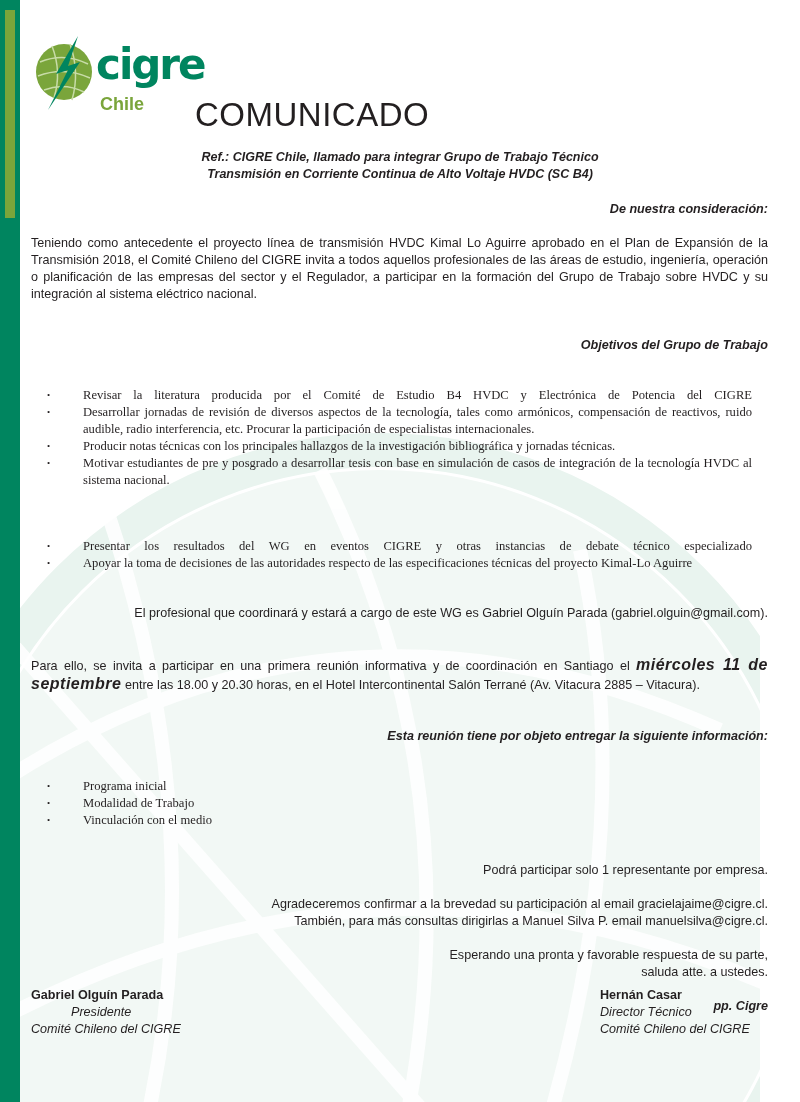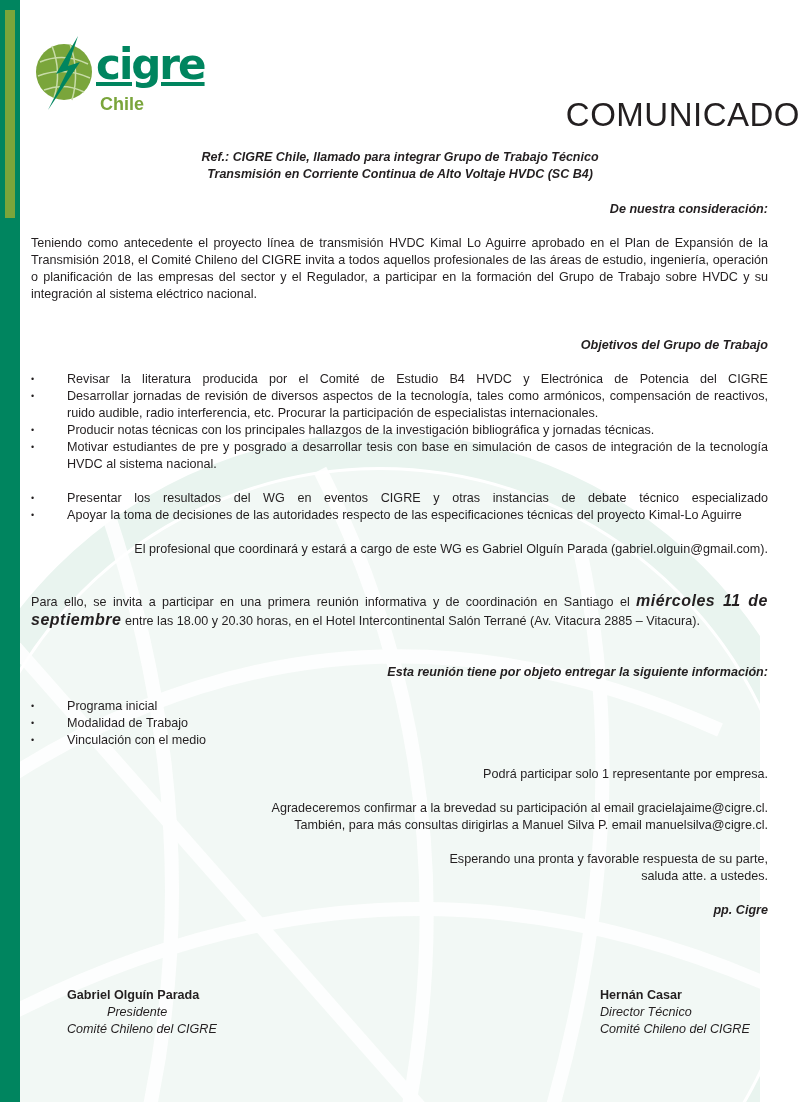--- a/index.html
+++ b/index.html
@@ -5,34 +5,34 @@
   html, body { margin: 0; padding: 0; }
   body {
     width: 800px; height: 1102px; position: relative; overflow: hidden;
     background: #ffffff; color: #231f20;
     font-family: "Liberation Sans", "DejaVu Sans", sans-serif;
   }
   .side-bar { position: absolute; left: 0; top: 0; width: 20px; height: 1102px; background: #00855f; }
   .side-accent { position: absolute; left: 5px; top: 10px; width: 10px; height: 208px; background: #7aa53b; }
   .watermark { position: absolute; left: 20px; top: 430px; width: 740px; height: 672px; pointer-events: none; }
   .logo { position: absolute; left: 34px; top: 34px; width: 170px; height: 80px; }
-  .logo-text { position: absolute; left: 96px; top: 44px; font-family: "DejaVu Sans", sans-serif; font-weight: bold; font-size: 42px; color: #00855f; letter-spacing: -2px; line-height: 1; text-decoration: underline; }
+  .logo-text { position: absolute; left: 96px; top: 44px; font-family: "DejaVu Sans", sans-serif; font-weight: bold; font-size: 42px; color: #00855f; letter-spacing: -2px; line-height: 1; }
   .logo-sub { position: absolute; left: 100px; top: 94px; font-weight: bold; font-size: 18px; color: #7aa53b; }
-  .title { position: absolute; left: 0; right: 0; top: 96px; text-align: right; font-size: 33px; font-weight: normal; padding-left: 195px; box-sizing: border-box; width: 800px; letter-spacing: 0.5px; }
+  .title { position: absolute; left: 0; right: 0; top: 96px; text-align: left; font-size: 33px; font-weight: normal; padding-left: 195px; box-sizing: border-box; width: 800px; letter-spacing: 0.5px; }
   .ref { position: absolute; left: 0; width: 800px; top: 149px; text-align: center; font-size: 12.5px; font-weight: bold; font-style: italic; line-height: 17px; padding-left: 0; }
   .content { position: absolute; left: 31px; width: 737px; top: 201px; font-size: 12.6px; line-height: 17px; }
   p { margin: 0; text-align: right; }
   .b-i { font-weight: bold; font-style: italic; }
   .just { text-align: justify; text-align-last: left; }
   .just-all { text-align: justify; text-align-last: justify; }
-  ul.bul { list-style: none; margin: 0; padding: 0; }
+  ul.bul { list-style: none; margin: 16px; padding: 0; font-family: Liberation Serif, serif; }
   ul.bul li { position: relative; padding-left: 36px; }
   ul.bul li::before { content: "•"; position: absolute; left: 0; top: 0; font-size: 9px; }
   .big-date { font-weight: bold; font-style: italic; font-size: 16px; letter-spacing: 0.5px; }
-  .sig-left { position: absolute; left: 31px; top: 987px; font-size: 12.6px; line-height: 17px; margin-left: 36px; }
+  .sig-left { position: absolute; left: 31px; top: 987px; font-size: 12.6px; line-height: 17px; }
   .sig-right { position: absolute; left: 600px; width: 165px; top: 987px; font-size: 12.6px; line-height: 17px; text-align: left; }
   .sig-name { font-weight: bold; }
   .i { font-style: italic; }
 </style>
 </head>
 <body>
 
 <div class="side-bar"></div>
 <div class="side-accent"></div>
 

